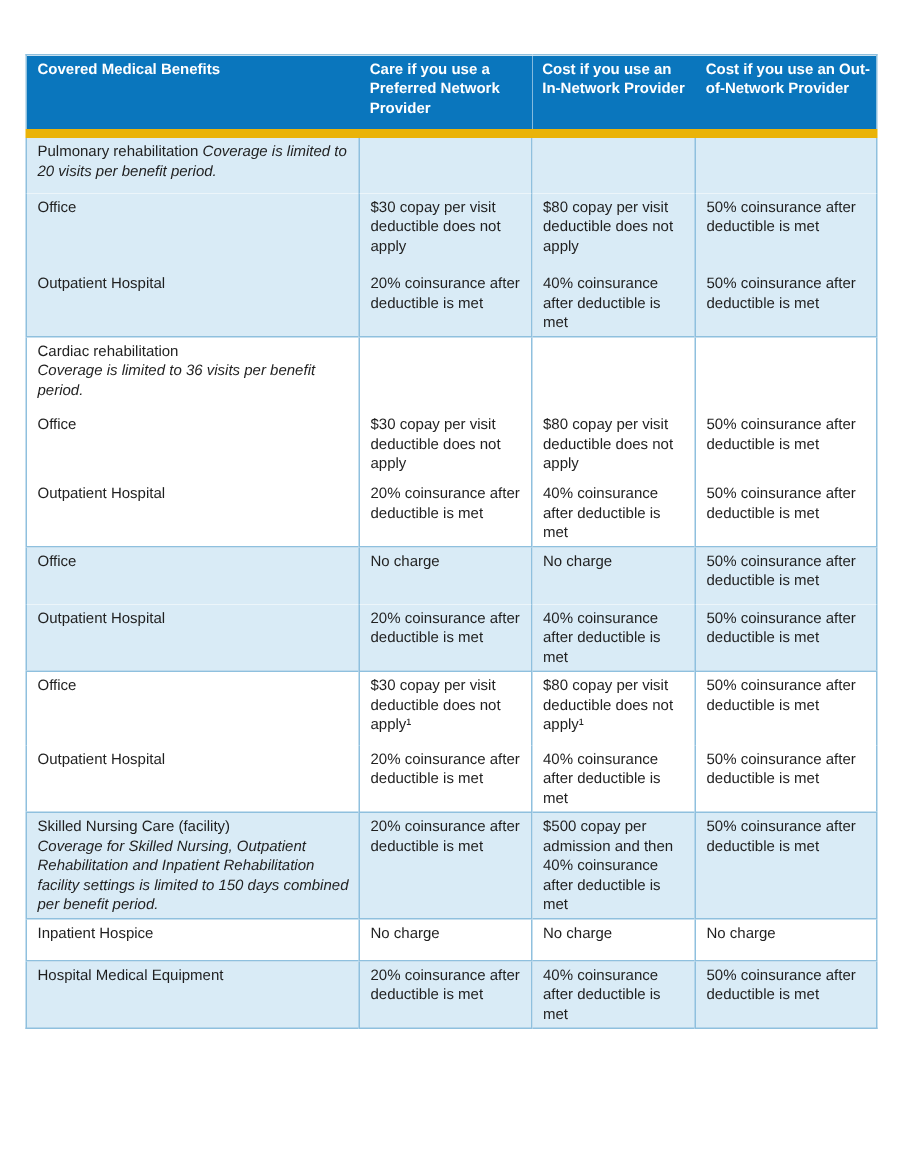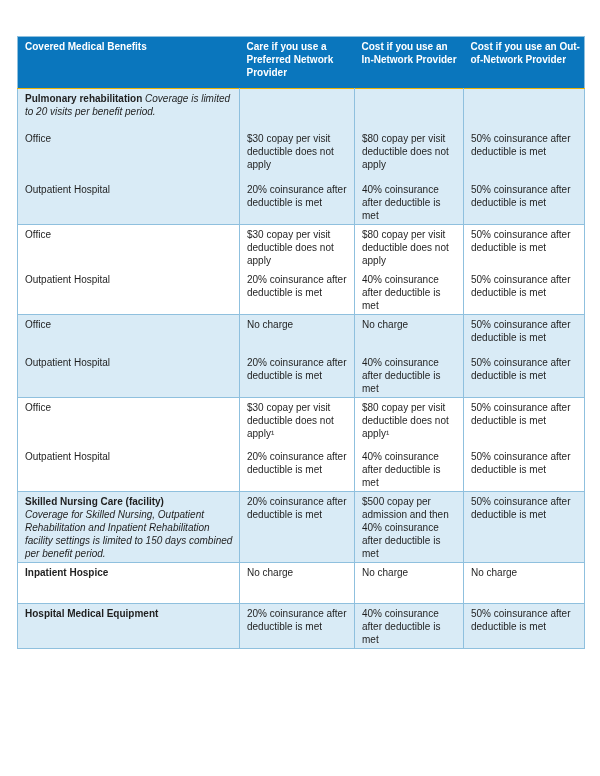--- a/index.html
+++ b/index.html
@@ -33,33 +33,33 @@
     background:var(--header-bg,#0a76bd);
     color:var(--header-text,#ffffff);
     font-weight:bold;
     font-size:10.5px;
     line-height:13px;
     vertical-align:middle;
     border-left:none !important;
     padding:4px 6px 4px 8px;
   }
   thead tr{height:52px;}
-  thead{border-bottom:1px solid #eab308;border-radius:16px;}
+  thead{border-bottom:6px solid #eab308;border-radius:16px;}
   tbody{border-top:1px solid var(--border,#8fc0de);}
   tbody.shaded td{background:var(--shade,#d9ebf6);}
-  .benefit-title{font-weight:bold;margin-top:28px;}
+  .benefit-title{font-weight:normal;margin-top:28px;}
   .benefit-desc{font-style:italic;}
   .benefit-desc.block{display:block;}
   
   .sec-0 .r0{height:40px}.sec-0 .r1{height:51px}.sec-0 .r2{height:32px}
   .sec-1 .r0{height:50px}.sec-1 .r1{height:46px}.sec-1 .r2{height:34px}
   .sec-2 .r0{height:43px}.sec-2 .r1{height:38px}.sec-2 .r2{height:31px}
   .sec-3 .r0{height:46px}.sec-3 .r1{height:50px}.sec-3 .r2{height:37px}
   .sec-4 .r0{height:62px}
-  .sec-5 .r0{height:41px}
+  .sec-5 .r0{height:28px}
   .sec-6 .r0{height:34px}
 </style>
 </head>
 <body>
 
 <div class="page">
   <table class="benefits">
     <colgroup>
       <col style="width:222px">
         <col style="width:115px">
@@ -88,20 +88,26 @@
           <td>50% coinsurance after deductible is met</td>
         </tr>
         <tr class="r2">
           <td>Outpatient Hospital</td>
           <td>20% coinsurance after deductible is met</td>
           <td>40% coinsurance after deductible is met</td>
           <td>50% coinsurance after deductible is met</td>
         </tr>
       </tbody>
       <tbody class="sec-1">
+        <tr class="r0">
+          <td><span class="benefit-title">Cardiac rehabilitation</span><span class="benefit-desc block">Coverage is limited to 36 visits per benefit period.</span></td>
+          <td></td>
+          <td></td>
+          <td></td>
+        </tr>
         <tr class="r1">
           <td>Office</td>
           <td>$30 copay per visit deductible does not apply</td>
           <td>$80 copay per visit deductible does not apply</td>
           <td>50% coinsurance after deductible is met</td>
         </tr>
         <tr class="r2">
           <td>Outpatient Hospital</td>
           <td>20% coinsurance after deductible is met</td>
           <td>40% coinsurance after deductible is met</td>

